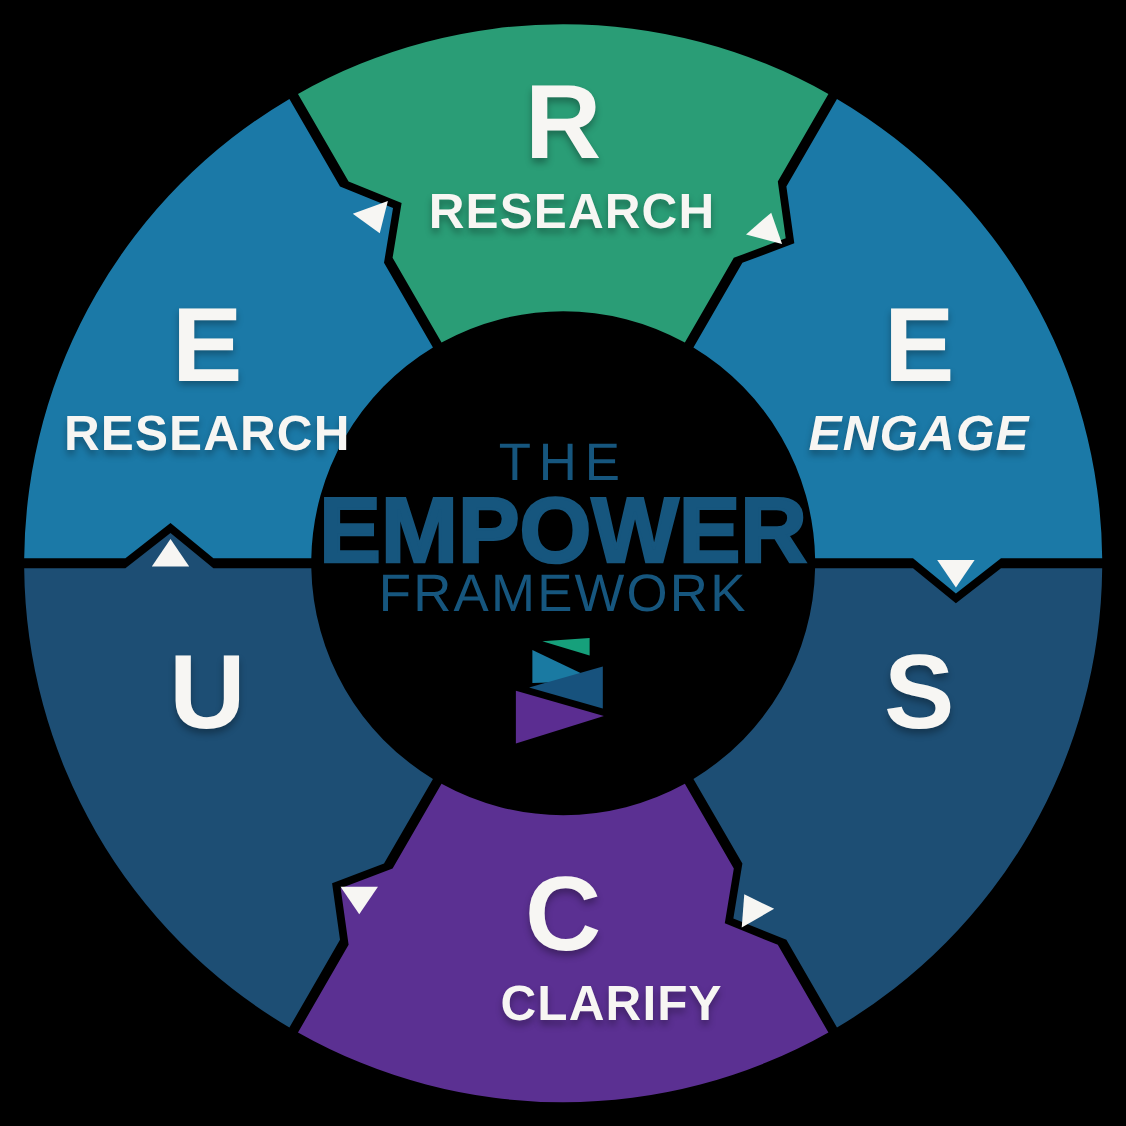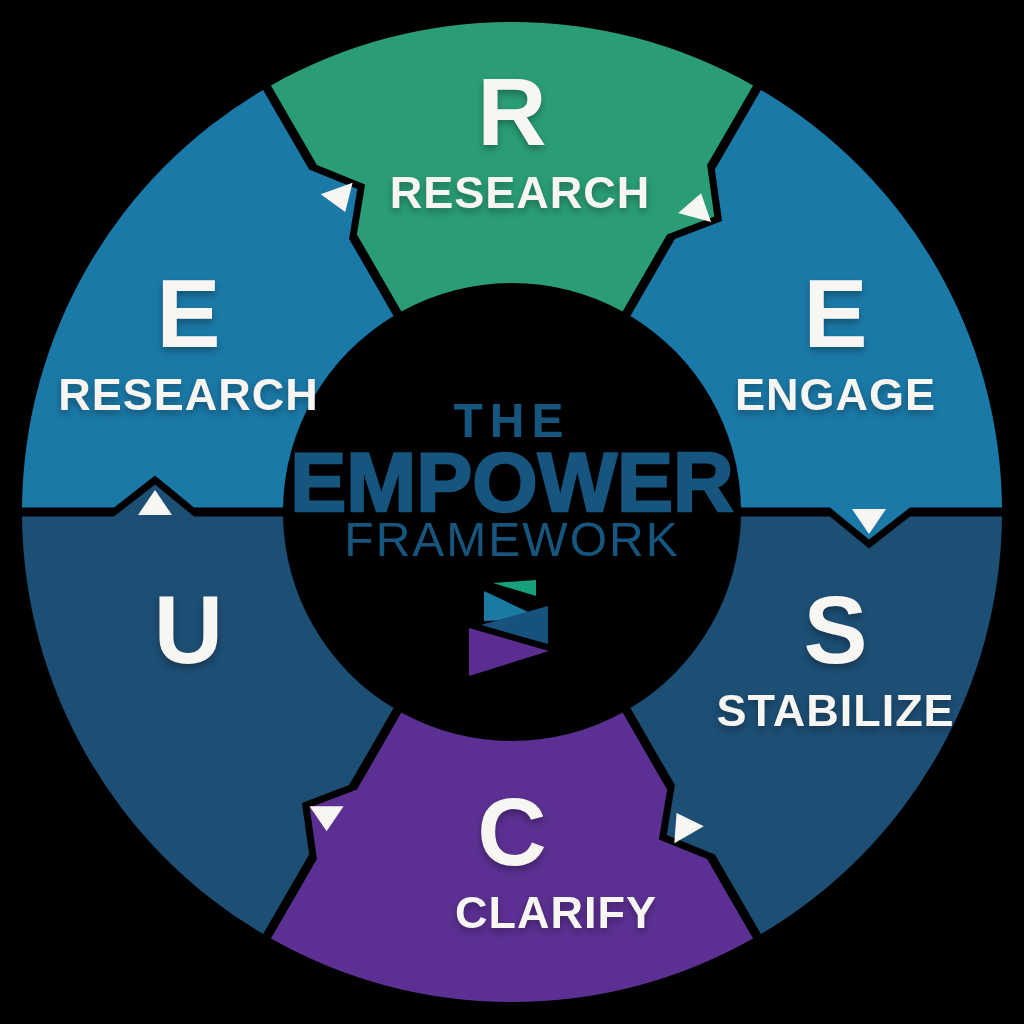--- a/index.html
+++ b/index.html
@@ -45,21 +45,21 @@
     position: absolute;
     left: 512px;
     transform: translate(-50%, -50%);
     color: #16567e;
     white-space: nowrap;
     line-height: 1;
   }
   .title-the {
     top: 421px;
     font-size: 48px;
-    font-weight: bold;
+    font-weight: normal;
     letter-spacing: 7px;
   }
   .title-rescue {
     top: 482px;
     font-size: 84px;
     font-weight: bold;
     letter-spacing: 0px;
     -webkit-text-stroke: 2.5px #16567e;
   }
   .title-framework {
@@ -90,24 +90,23 @@
       <polygon points="493,583 536,580 536,596" fill="#16a07b"></polygon>
       <polygon points="484,591 543,619 484,621" fill="#1a7aa2"></polygon>
       <polygon points="548,606 548,644 481,625" fill="#17527d"></polygon>
       <polygon points="469,628 549,651 469,676" fill="#5b2d91"></polygon>
     </svg>
 
   <div class="seg-letter" style="left: 512px; top: 112px;">R</div>
   <div class="seg-word" style="left: 488px; top: 192px; margin-left: 32px;">RESEARCH</div>
 
   <div class="seg-letter" style="left: 835.566px; top: 314.186px;">E</div>
-  <div class="seg-word" style="left: 835.566px; top: 394.186px;">ENGAGE</div>
+  <div class="seg-word" style="left: 835.566px; top: 394.186px; font-style: italic;">ENGAGE</div>
 
   <div class="seg-letter" style="left: 835.566px; top: 629.814px;">S</div>
-  <div class="seg-word" style="left: 835.566px; top: 709.814px;">STABILIZE</div>
 
   <div class="seg-letter" style="left: 512px; top: 832px;">C</div>
   <div class="seg-word" style="left: 512px; top: 912px; margin-left: 44px;">CLARIFY</div>
 
   <div class="seg-letter" style="left: 188.434px; top: 629.814px;">U</div>
 
   <div class="seg-letter" style="left: 188.434px; top: 314.186px;">E</div>
   <div class="seg-word" style="left: 188.434px; top: 394.186px;">RESEARCH</div>
 
   <div class="title-line title-the">THE</div>

